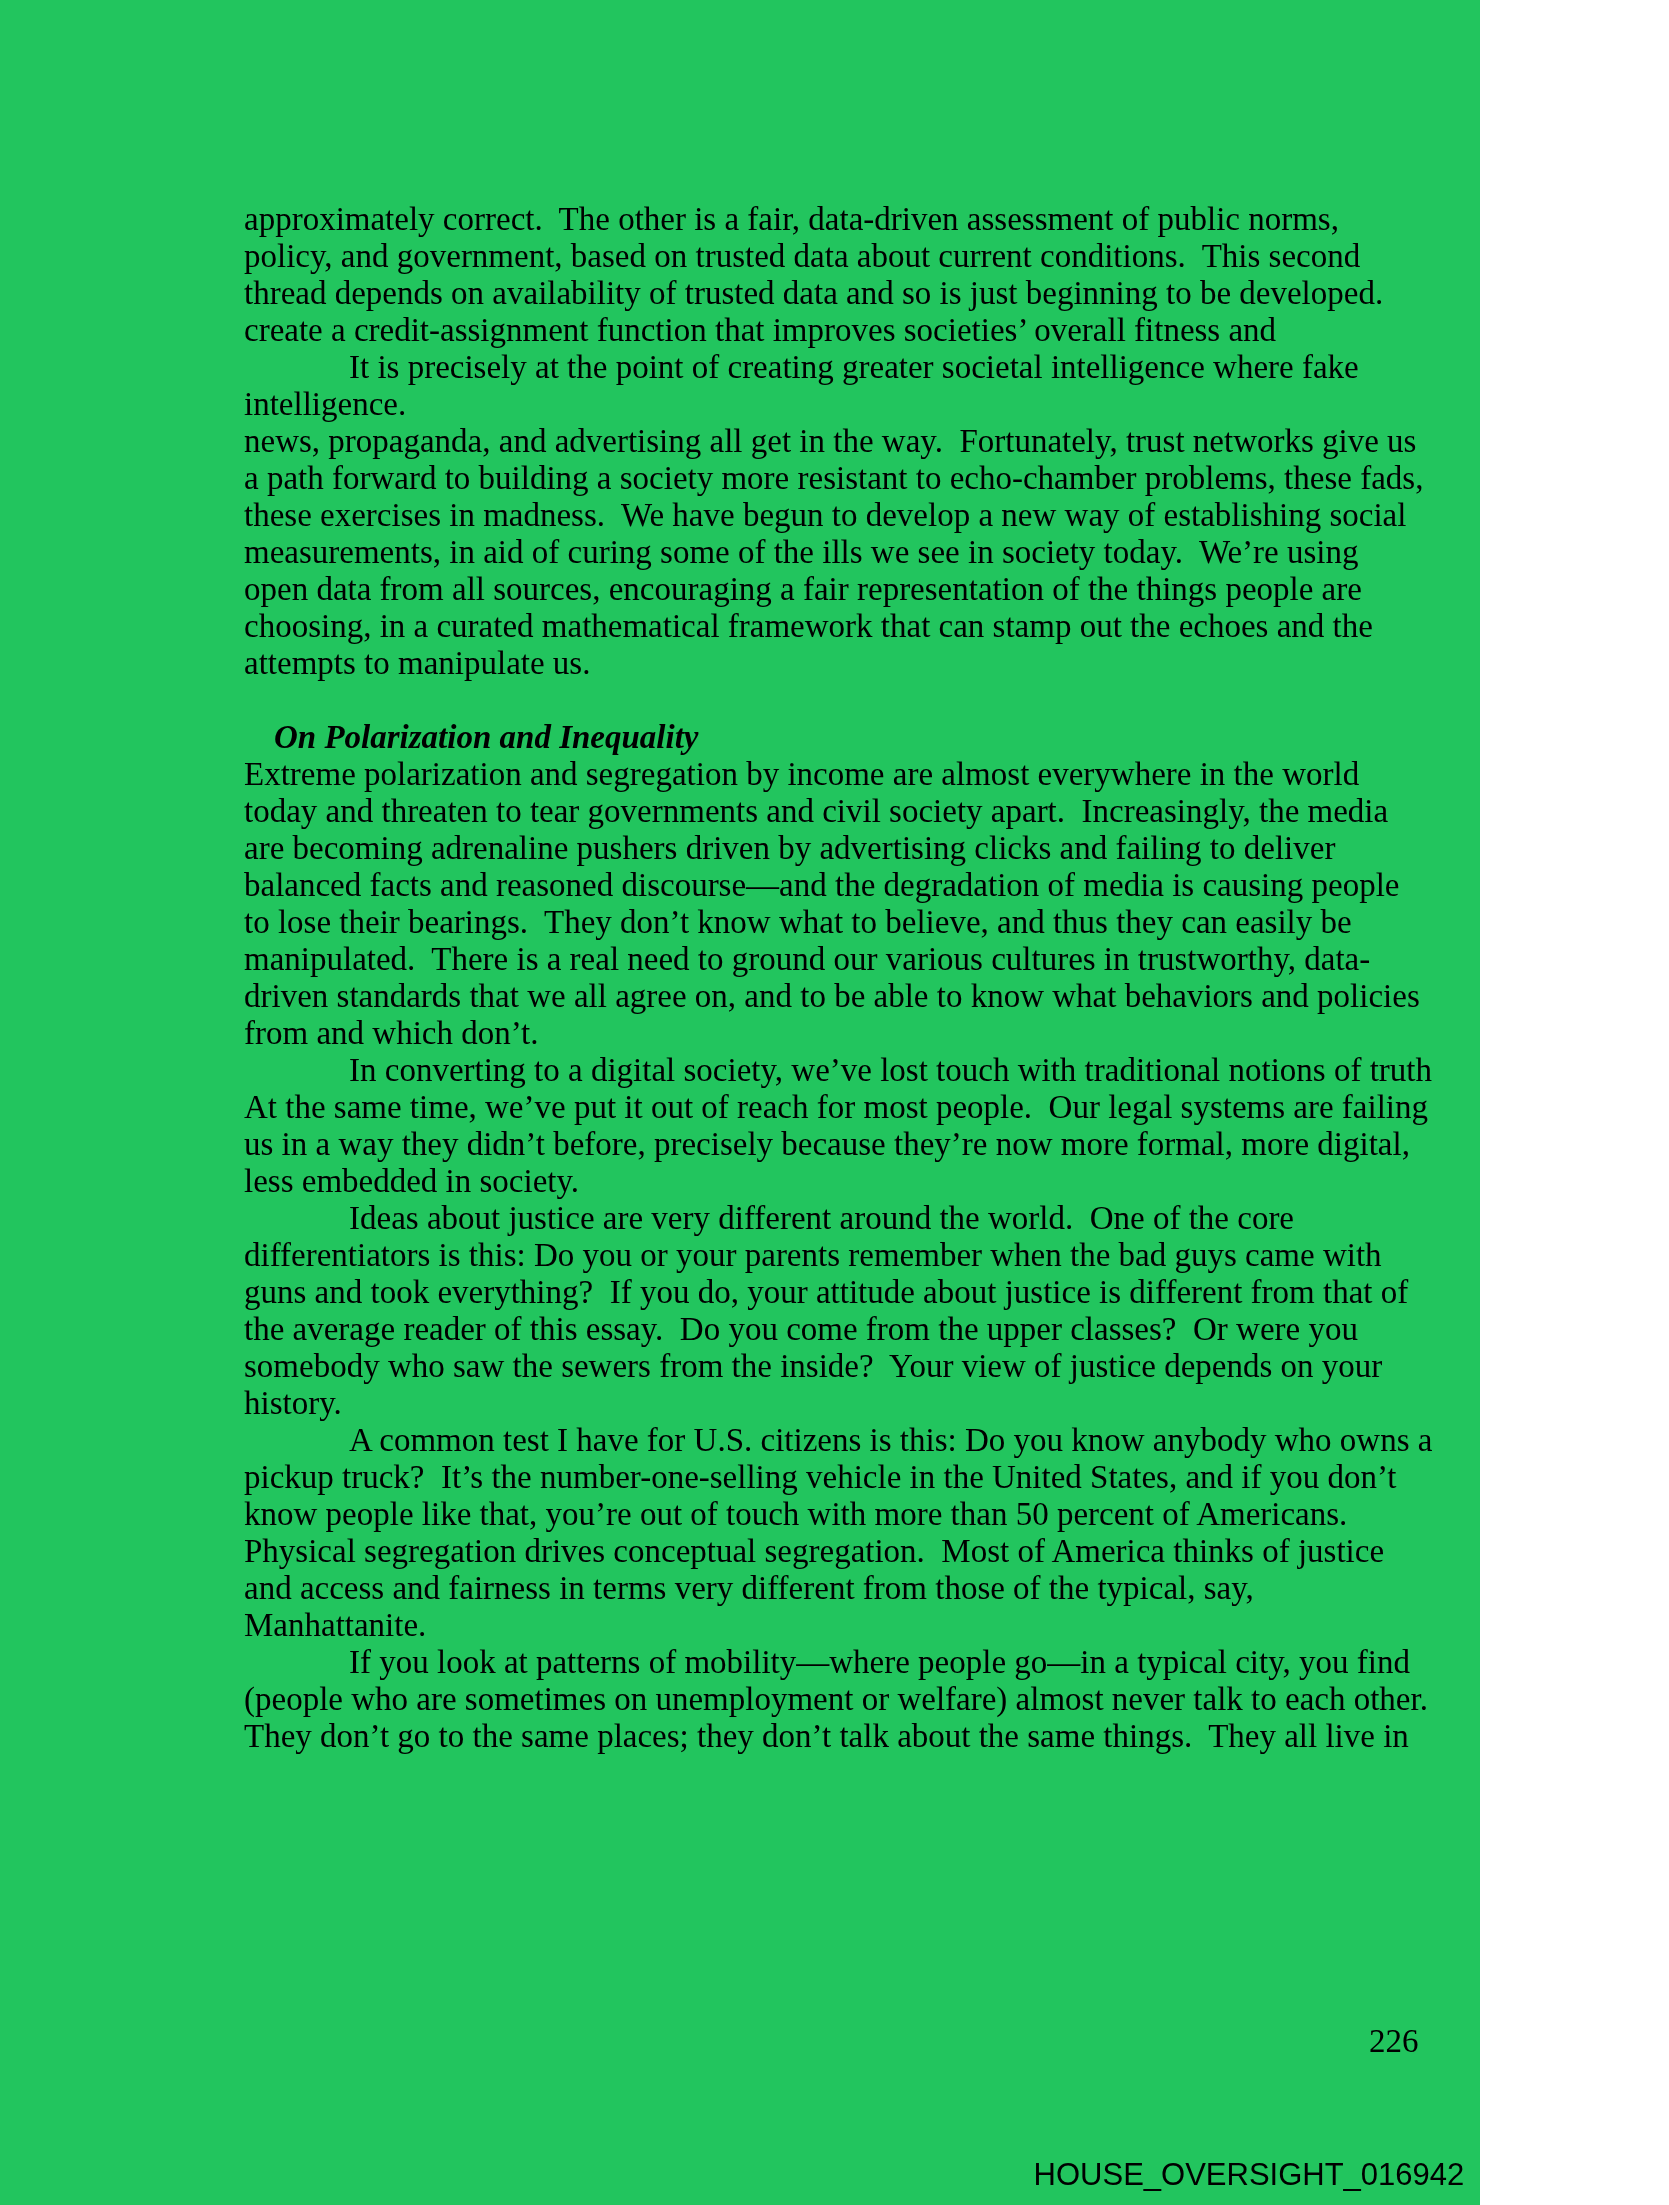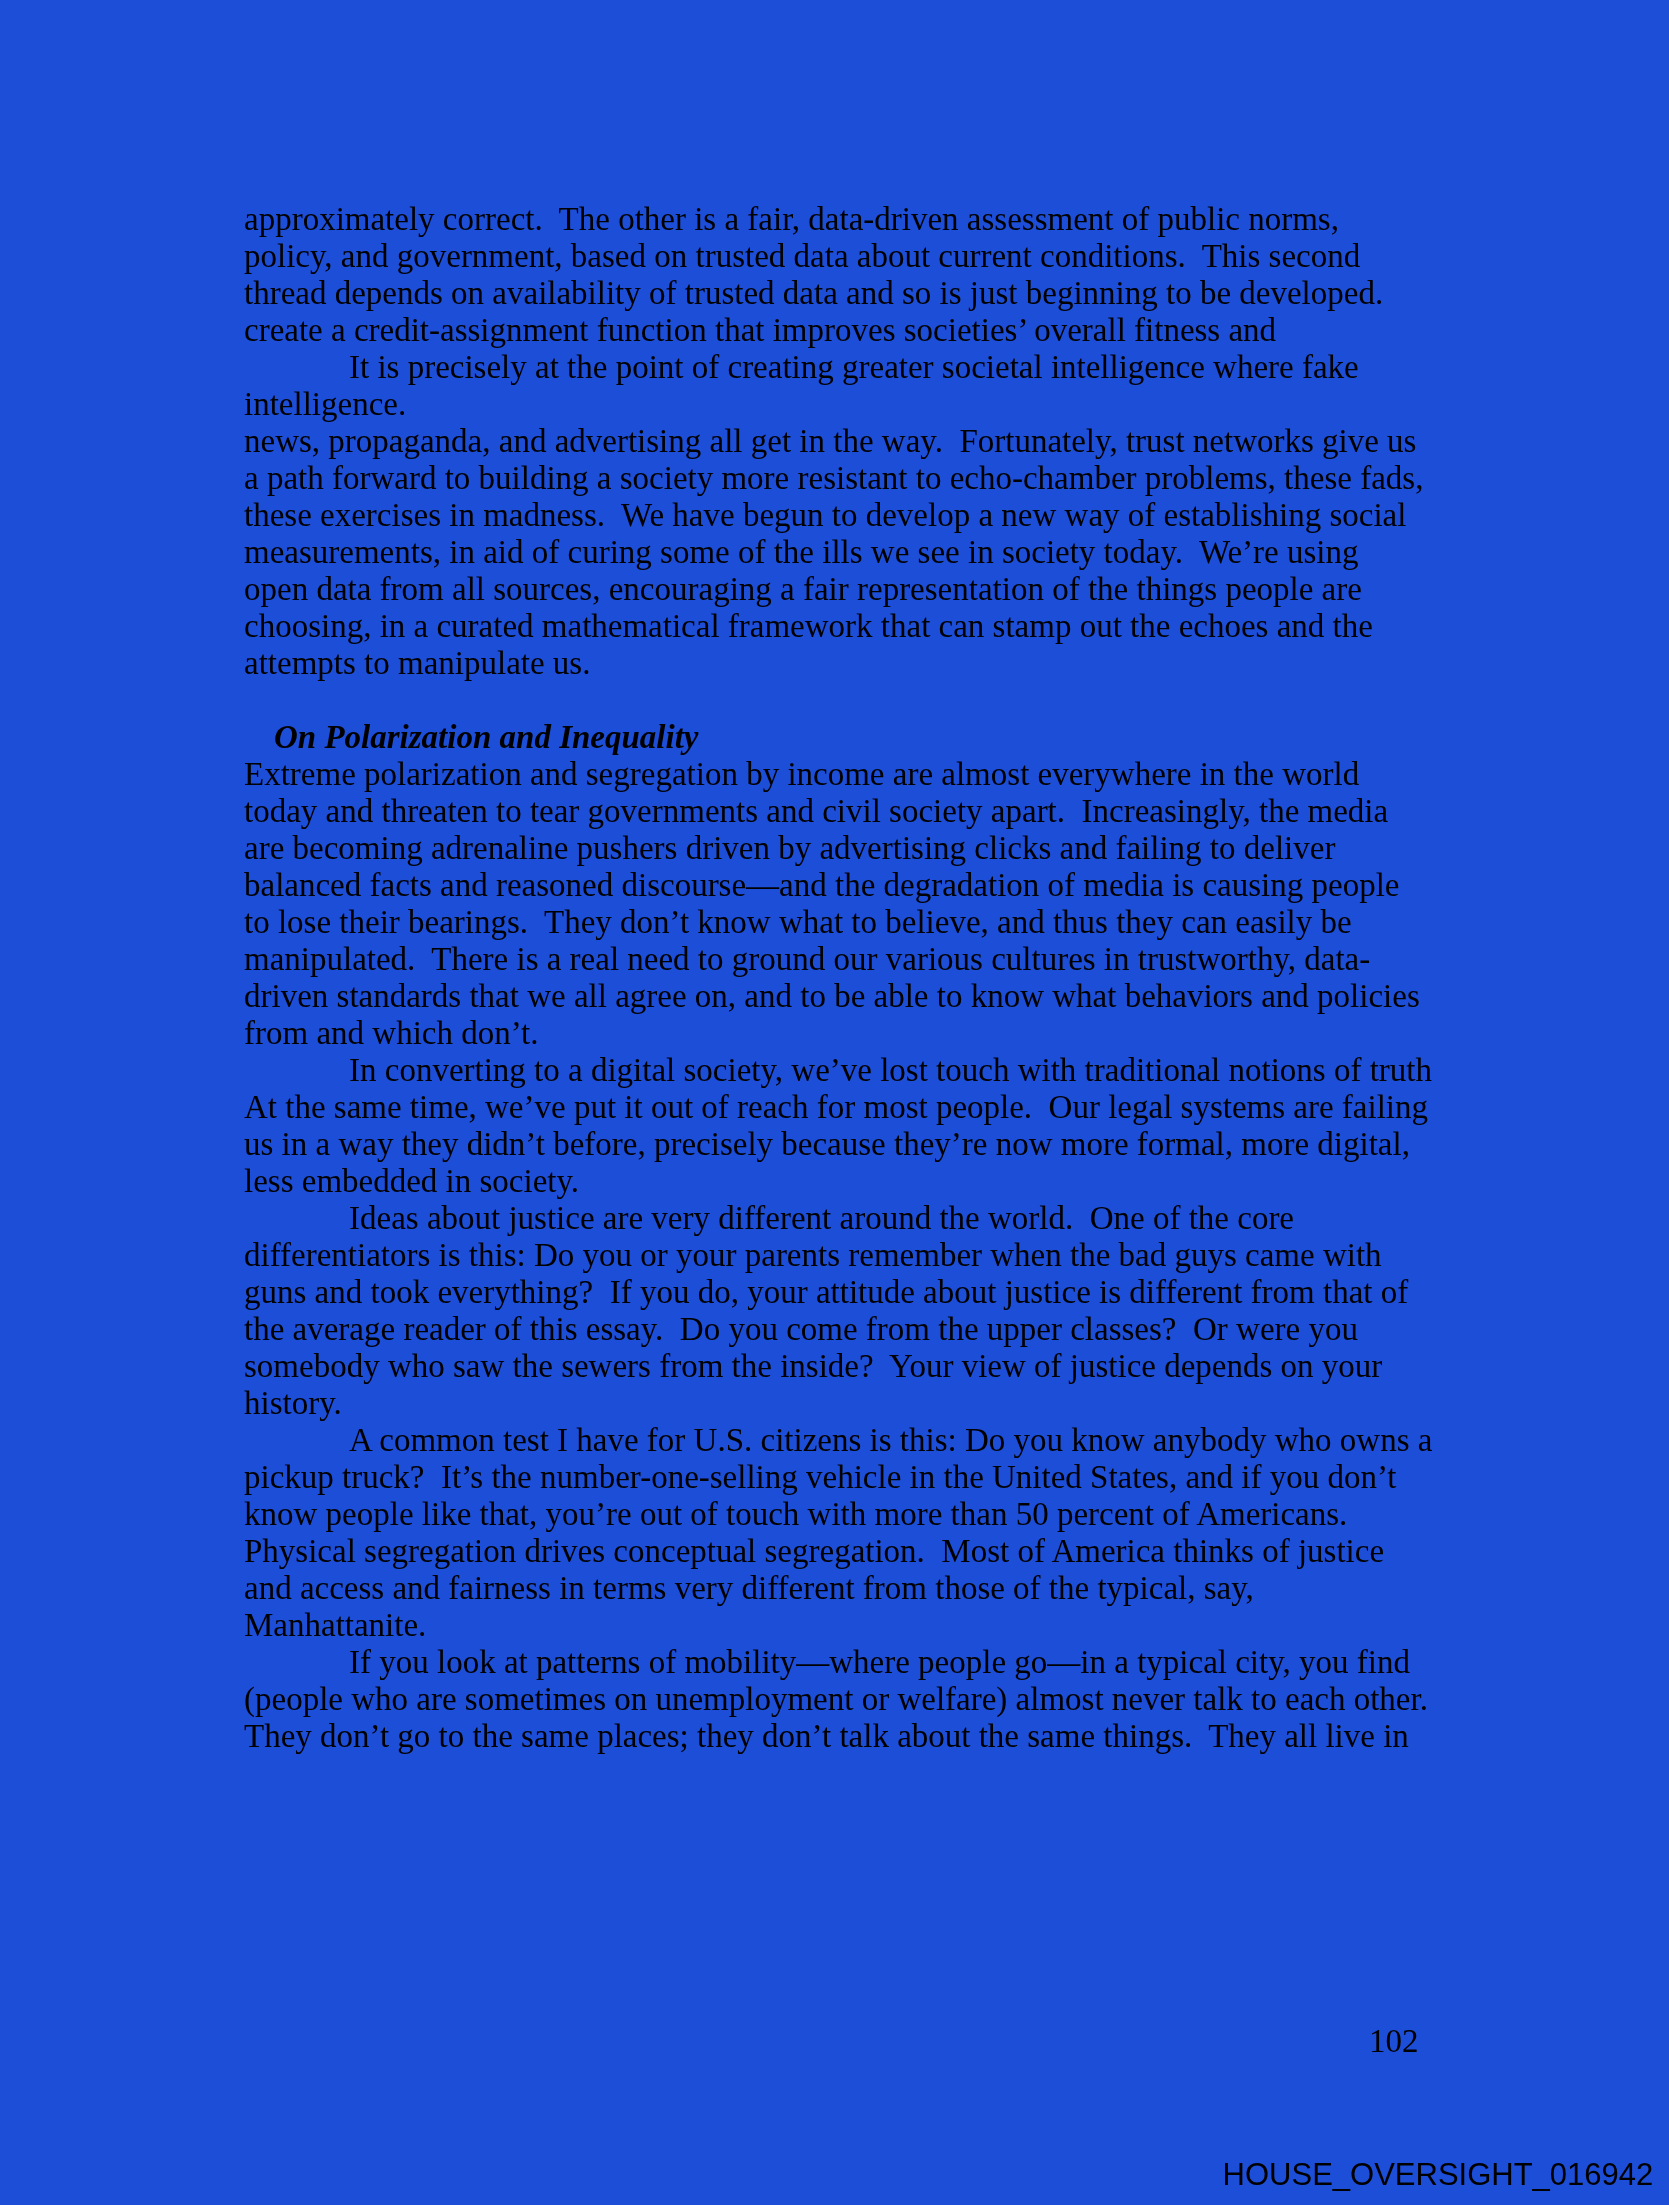--- a/index.html
+++ b/index.html
@@ -2,23 +2,23 @@
 <html style="font-size:10.5px"><head>
 <meta charset="utf-8">
 <style>
   html, body {
     margin: 0;
     padding: 0;
     background: #ffffff;
   }
   .page {
     position: relative;
-    width: 1669px;
+    width: 1480px;
     height: 2205px;
-    background: #1d4ed8;
+    background: #22c55e;
     overflow: hidden;
     font-family: "Liberation Serif", serif;
     color: #000000;
   }
   .body-text {
     position: absolute;
     left: 244px;
     top: 201px;
     width: 1218px;
     font-size: 33px;
@@ -95,16 +95,16 @@
       <div class="line indent">A common test I have for U.S. citizens is this: Do you know anybody who owns a</div>
       <div class="line">pickup truck?  It’s the number-one-selling vehicle in the United States, and if you don’t</div>
       <div class="line">know people like that, you’re out of touch with more than 50 percent of Americans.</div>
       <div class="line">Physical segregation drives conceptual segregation.  Most of America thinks of justice</div>
       <div class="line">and access and fairness in terms very different from those of the typical, say,</div>
       <div class="line">Manhattanite.</div>
       <div class="line indent">If you look at patterns of mobility—where people go—in a typical city, you find</div>
       <div class="line">(people who are sometimes on unemployment or welfare) almost never talk to each other.</div>
       <div class="line">They don’t go to the same places; they don’t talk about the same things.  They all live in</div>
     </div>
-  <div class="page-number">102</div>
+  <div class="page-number">226</div>
   <div class="bates-footer">HOUSE_OVERSIGHT_016942</div>
 </div>
 
 
 </body></html>

